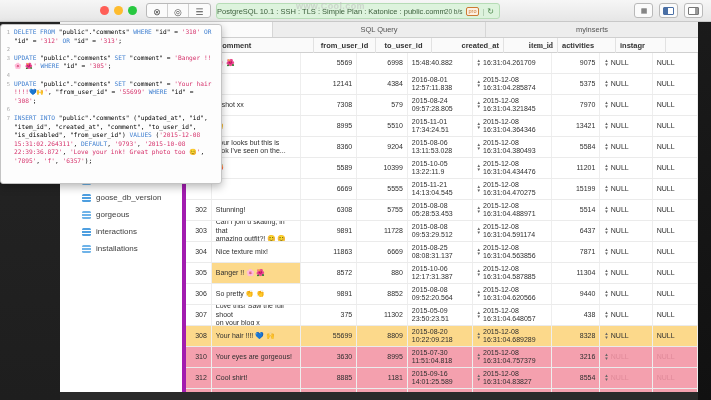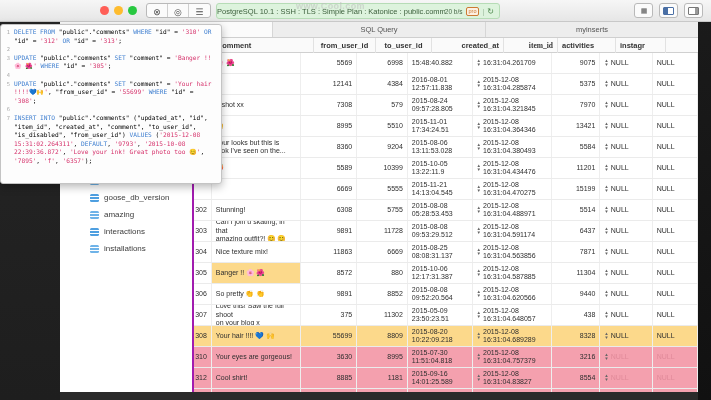--- a/index.html
+++ b/index.html
@@ -61,22 +61,22 @@
 
   
   .tabstrip { position:absolute; left:60px; top:22px; width:638px; height:16px;
      background:#ededed; border-bottom:1px solid #cfcfcf; display:flex; z-index:20; }
   .tab { flex:1; display:flex; align-items:center; justify-content:center;
      font-size:7.5px; color:#555; border-right:1px solid #d6d6d6; }
   .tab.active { background:#fbfbfb; color:#333; }
   .tab:last-child{border-right:none;}
 
   
-  .sidebar { position:absolute; left:68px; top:38px; width:126px; height:354px;
-     background:#ffffff; border-right:2px solid #a21caf; overflow:hidden;
+  .sidebar { position:absolute; left:60px; top:38px; width:126px; height:354px;
+     background:#ffffff; border-right:4px solid #a21caf; overflow:hidden;
      padding-top:0px; z-index:18; }
   .sb-top-item { height:17px; display:flex; align-items:center; padding-left:8px;
      background:#fcd98b; font-size:8px; color:#3a3a3a; gap:4px; }
   .sb-group { display:flex; align-items:center; gap:3px; padding:3px 0 3px 4px;
      font-size:8px; color:#444; }
   .caret { font-size:5px; color:#666; }
   .sb-item { height:17px; display:flex; align-items:center; gap:5px;
      padding-left:22px; font-size:8px; color:#3c3c3c; }
   .sb-item.sel { background:#fcd98b; }
   .tbl-ic { width:9px; height:8px; border-radius:1.5px; flex:none;
@@ -196,21 +196,21 @@
         <div class="sb-item">
           <span class="tbl-ic "></span>
           <span>foo</span>
         </div>
         <div class="sb-item">
           <span class="tbl-ic blue2"></span>
           <span>goose_db_version</span>
         </div>
         <div class="sb-item">
           <span class="tbl-ic "></span>
-          <span>amazing</span>
+          <span>gorgeous</span>
         </div>
         <div class="sb-item">
           <span class="tbl-ic blue2"></span>
           <span>interactions</span>
         </div>
         <div class="sb-item">
           <span class="tbl-ic "></span>
           <span>installations</span>
         </div>
       </div>

